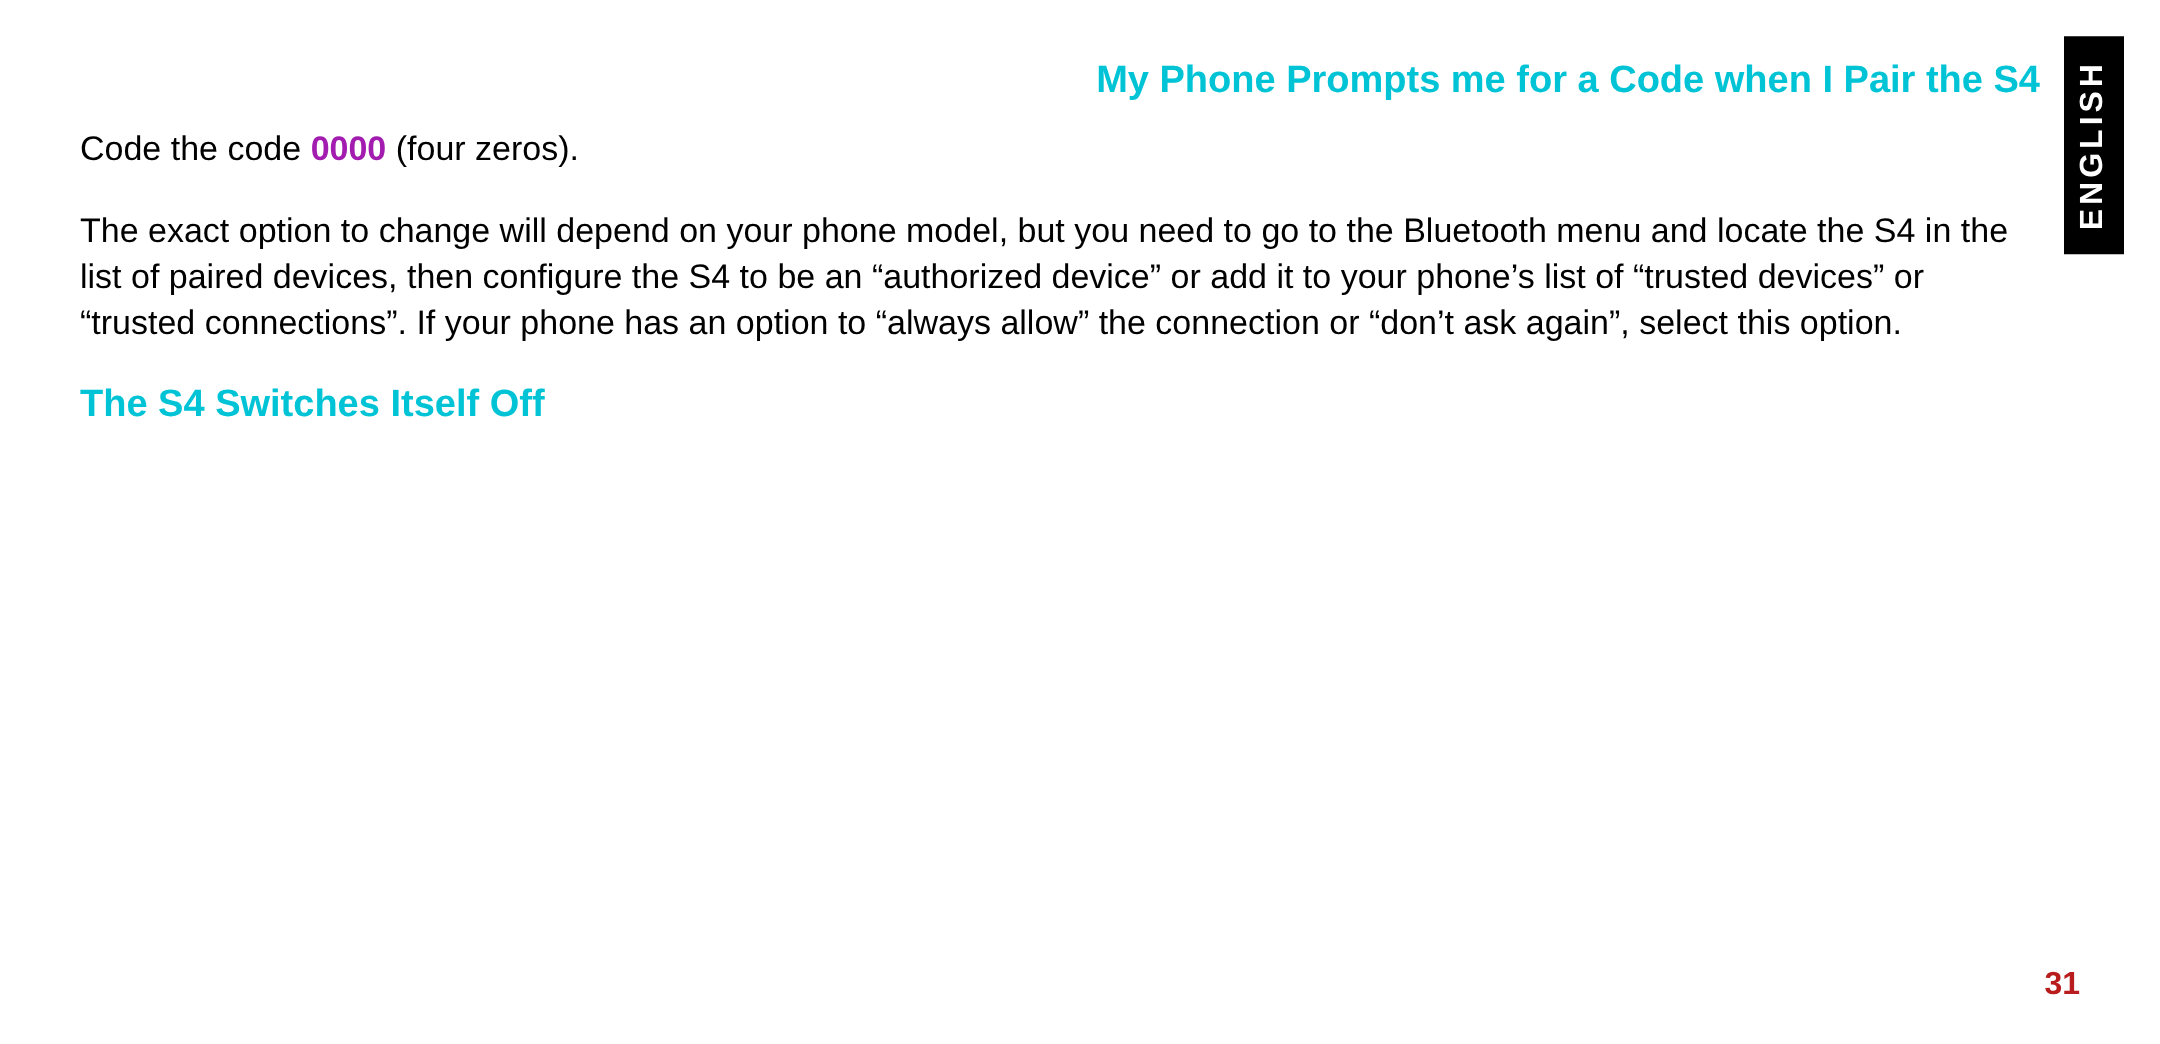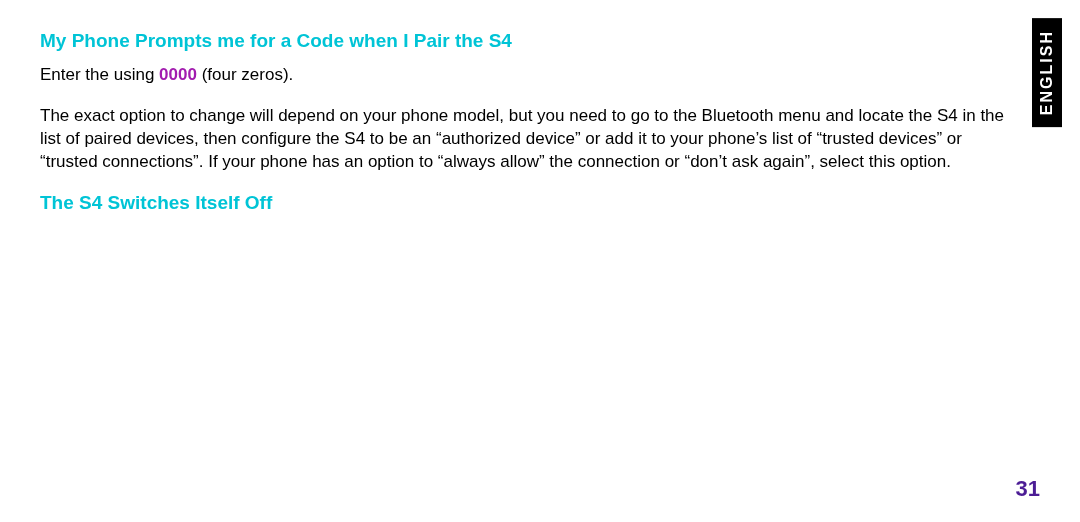--- a/index.html
+++ b/index.html
@@ -16,20 +16,21 @@
     }
     .heading {
       color: #00c4d6;
       font-size: 19px;
       font-weight: bold;
       margin-top: 4px;
       margin-bottom: 12px;
     }
     .heading.first {
       margin-top: 0;
+      text-align: right;
     }
     .body-text {
       color: #000000;
       font-size: 17px;
       line-height: 1.35;
       margin-bottom: 18px;
     }
     .code-highlight {
       color: #a21caf;
       font-weight: bold;
@@ -45,32 +46,32 @@
       font-size: 16px;
       writing-mode: vertical-rl;
       transform: rotate(180deg);
       padding: 12px 6px;
     }
     .page-num {
       position: absolute;
       right: 40px;
       bottom: 20px;
       font-weight: bold;
-      font-size: 22px;
-      color: #4c1d95;
+      font-size: 16px;
+      color: #b91c1c;
     }
   </style>
 </head>
 <body>
 
 <div class="content">
 
   <h2 class="heading first">My Phone Prompts me for a Code when I Pair the S4</h2>
   <p class="body-text">
-    <span>Enter the using </span><span class="code-highlight">0000</span><span> (four zeros).</span>
+    <span>Code the code </span><span class="code-highlight">0000</span><span> (four zeros).</span>
   </p>
 
   <p class="body-text">The exact option to change will depend on your phone model, but you need to go to the Bluetooth menu and locate the S4 in the list of paired devices, then configure the S4 to be an “authorized device” or add it to your phone’s list of “trusted devices” or “trusted connections”. If your phone has an option to “always allow” the connection or “don’t ask again”, select this option.</p>
 
   <h2 class="heading">The S4 Switches Itself Off</h2>
 
 </div>
 
 <div class="side-tab">ENGLISH</div>
 <div class="page-num">31</div>

